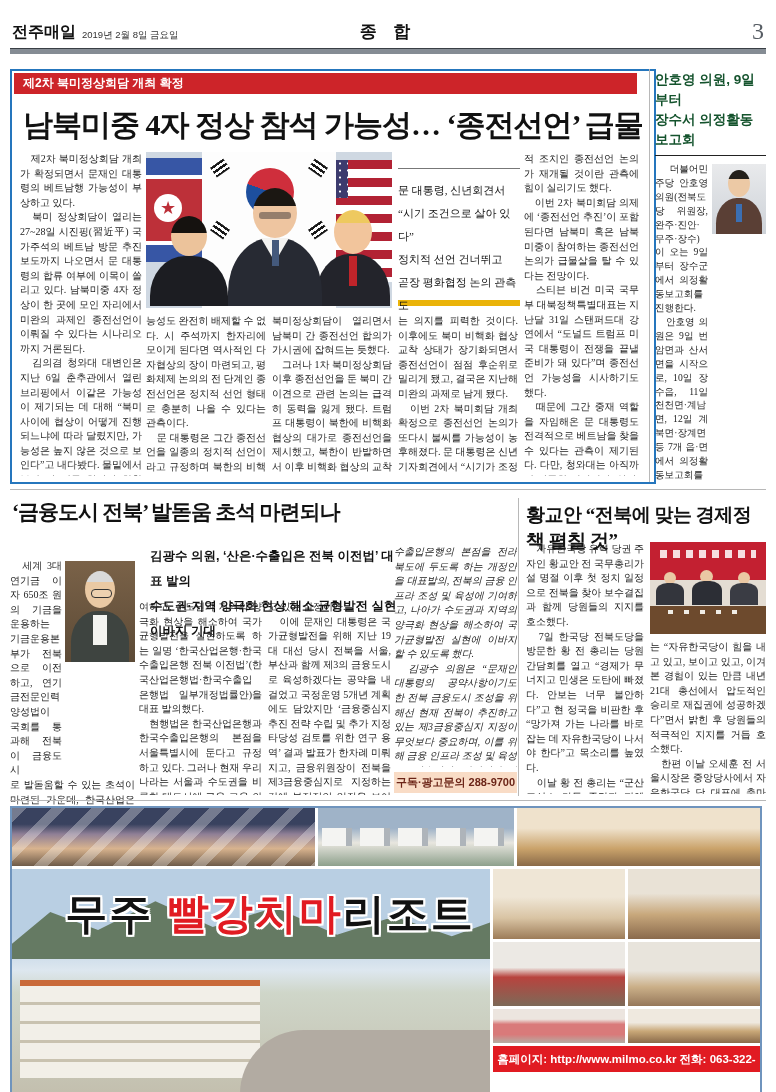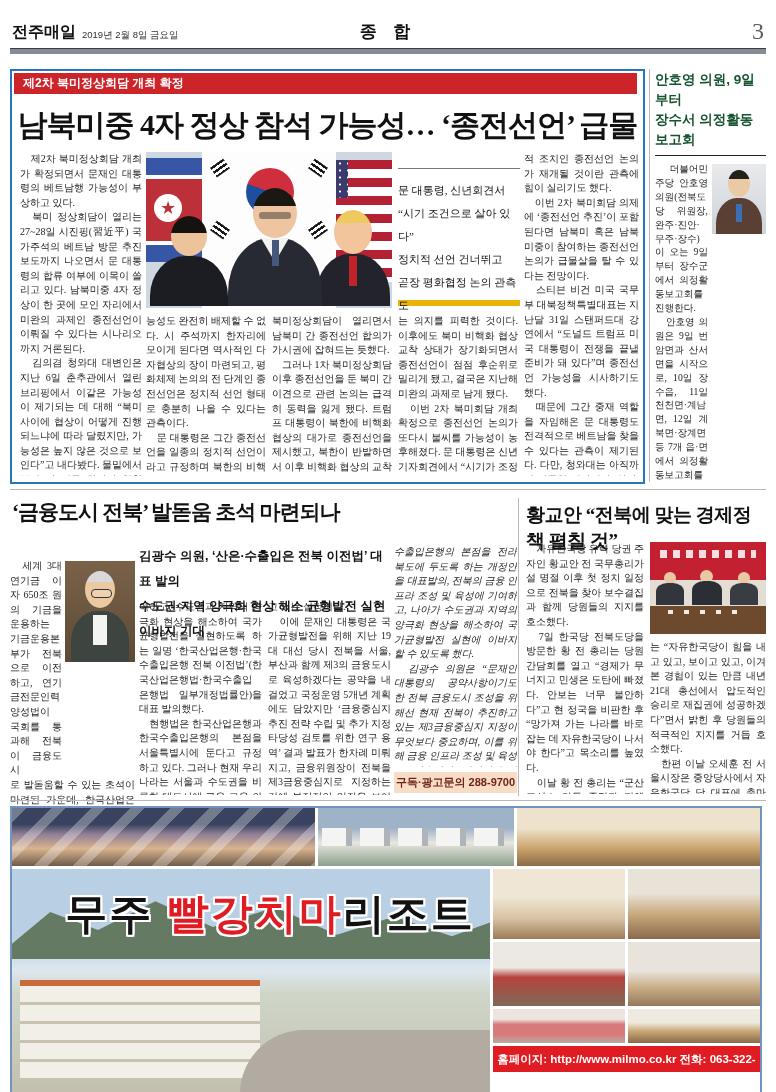--- a/index.html
+++ b/index.html
@@ -6,21 +6,21 @@
   #page{position:relative;width:776px;height:1092px;background:#fff;overflow:hidden;
         font-family:"Liberation Serif","DejaVu Serif",serif;color:#1a1a1a;margin-top:12px;}
   .abs{position:absolute;}
   .sans{font-family:"Liberation Sans","DejaVu Sans",sans-serif;}
   .body-text{font-size:10px;line-height:1.46;text-align:justify;word-break:break-all;
              white-space:pre-line;overflow:hidden;color:#1c1c1c;}
   .small-body{font-size:9.6px;line-height:1.45;}
   
   #masthead-rule{left:10px;top:36px;width:756px;height:5px;background:#858c94;border-top:1px solid #3a3f45;}
   
-  #lead-box{left:10px;top:57px;width:631px;height:411px;border:2px solid #2576bd;background:#fff;}
+  #lead-box{left:10px;top:57px;width:631px;height:411px;border:2px solid #2576bd;background:#fff;padding-left:11px;}
   #lead-kicker{left:2px;top:2px;width:623px;height:21px;background:#cd2429;color:#fff;
                font-size:12px;font-weight:bold;line-height:21px;padding-left:9px;box-sizing:border-box;}
   #lead-headline{left:0;top:34px;width:100%;text-align:center;font-size:30px;font-weight:bold;
                  letter-spacing:-1px;color:#111;}
   .lead-col{position:absolute;}
   
   #lead-quote{left:386px;top:97px;width:122px;height:138px;border-top:1px solid #777;border-bottom:6px solid #eab308;
               padding-top:10px;box-sizing:border-box;}
   #lead-quote div{font-size:11px;line-height:23px;color:#111;}
   
@@ -181,21 +181,21 @@
         <div style="position:absolute;left:20px;top:10px;width:30px;height:37px;border-radius:50%;background:linear-gradient(180deg,#d9d9d9 0 30%,#eac9a3 30%);"></div>
         <div style="position:absolute;left:26px;top:28px;width:19px;height:7px;border:1.5px solid #333;border-radius:4px;background:rgba(255,255,255,.15);"></div>
         <div style="position:absolute;left:6px;top:50px;width:58px;height:51px;border-radius:45% 45% 0 0/60% 60% 0 0;background:#3e4440;"></div>
         <div style="position:absolute;left:28px;top:54px;width:14px;height:30px;background:#f4f4f0;"></div>
       </div>
       <div class="body-text">　세계 3대연기금 이자 650조 원의 기금을 운용하는 기금운용본부가 전북으로 이전하고, 연기금전문인력 양성법이 국회를 통과해 전북이 금융도시</div>
       <div class="body-text">로 발돋움할 수 있는 초석이 마련된 가운데, 한국산업은행 및 한국수출입은행의 전북 이전을 주요 내용으로 한 법안이 발의돼 향후 귀추가 주목된다.
 　국회 보건복지위원회 김광수 의원(전북 전주시 갑, 민주평화당)은 7일, 한국산업은행과 한국수출입은행의 본점을 전라북도에 두도록 함으로써 전북의 금융 인프라 조성 및 육성에 기</div>
     </div>
 
-    <div class="abs" style="left:129px;top:46px;width:256px;">
+    <div class="abs" style="left:140px;top:46px;width:256px;">
       <div class="deck-line sans">김광수 의원, ‘산은·수출입은 전북 이전법’ 대표 발의</div>
       <div class="deck-line sans">수도권·지역 양극화 현상 해소 균형발전 실현 이바지 기대</div>
     </div>
 
     <div class="abs body-text" style="left:129px;top:102px;width:123px;height:195px;">여하고, 수도권과 지역의 양극화 현상을 해소하여 국가균형발전을 실현하도록 하는 일명 ‘한국산업은행·한국수출입은행 전북 이전법’(한국산업은행법·한국수출입은행법 일부개정법률안)을 대표 발의했다.
 　현행법은 한국산업은행과 한국수출입은행의 본점을 서울특별시에 둔다고 규정하고 있다. 그러나 현재 우리나라는 서울과 수도권을 비롯한 대도시에 금융·교육·의료·문화 등의 자본과 인프라가 집중되어 있는 상태로, 이러한 대도시 쏠림현상은 헌법에서 명시한 국가균형발전을 저해하는 우리 사회의 심각한 문제로 자리 잡</div>
     <div class="abs body-text" style="left:258px;top:102px;width:123px;height:195px;">고 있는 실정이다.
 　이에 문재인 대통령은 국가균형발전을 위해 지난 19대 대선 당시 전북을 서울, 부산과 함께 제3의 금융도시로 육성하겠다는 공약을 내걸었고 국정운영 5개년 계획에도 담았지만 ‘금융중심지 추진 전략 수립 및 추가 지정 타당성 검토를 위한 연구 용역’ 결과 발표가 한차례 미뤄지고, 금융위원장이 전북을 제3금융중심지로 지정하는 것에 부정적인 입장을 보이는 등 정부의 공약 이행 의지를 찾아볼 수 없는 상황이다.
 　이에 김광수 의원은 연기금전문인력 양성법에 이어 한국산업은행과 한국</div>
     <div class="abs body-text" style="left:384px;top:47px;width:123px;height:222px;font-style:italic;">수출입은행의 본점을 전라북도에 두도록 하는 개정안을 대표발의, 전북의 금융 인프라 조성 및 육성에 기여하고, 나아가 수도권과 지역의 양극화 현상을 해소하여 국가균형발전 실현에 이바지할 수 있도록 했다.

